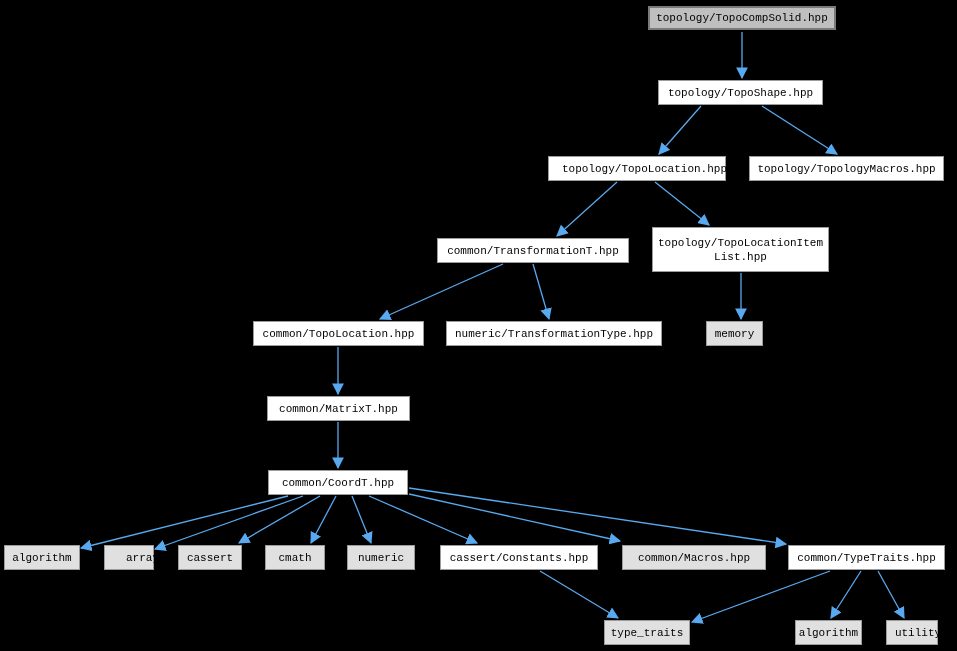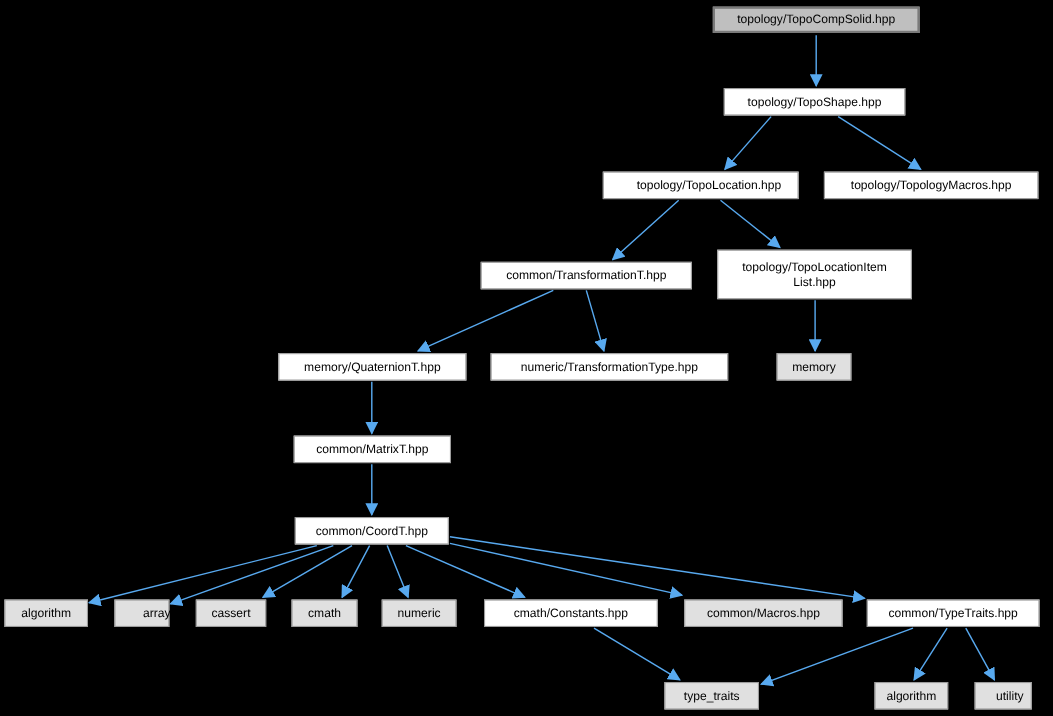--- a/index.html
+++ b/index.html
@@ -2,21 +2,21 @@
 <html style="--bg: #000000; --edge: #58a9ef; --node-border: #9c9c9c; --root-fill: #bfbfbf; --root-border: #7a7a7a; --white-fill: #ffffff; --gray-fill: #e0e0e0; --text: #000000;"><head>
 <meta charset="utf-8">
 <style>
   :root{
     --bg:#000000; --edge:#58a9ef; --node-border:#9c9c9c;
     --root-fill:#bfbfbf; --root-border:#7a7a7a;
     --white-fill:#ffffff; --gray-fill:#e0e0e0; --text:#000000;
   }
   html,body{margin:0;padding:0;background:var(--bg);}
   .stage{position:relative;width:957px;height:651px;background:var(--bg);overflow:hidden;
-         font-family:Liberation Sans, sans-serif;border-radius:31px;}
+         font-family:Liberation Mono, monospace;border-radius:31px;}
   .edge-layer{position:absolute;left:0;top:0;width:957px;height:651px;}
   .edge-layer line{stroke:var(--edge);stroke-width:1.3px;}
   #arrowhead path{fill:var(--edge);}
   .node{position:absolute;box-sizing:border-box;display:flex;flex-direction:column;
         align-items:center;justify-content:center;text-align:center;
         font-size:11px;line-height:14px;color:var(--text);cursor:pointer;white-space:nowrap;}
   .node.white{background:var(--white-fill);border:1px solid var(--node-border);}
   .node.gray{background:var(--gray-fill);border:1px solid var(--node-border);}
   .node.root{background:var(--root-fill);border:2px solid var(--root-border);}
 </style>
@@ -69,26 +69,26 @@
         <span>topology/TopologyMacros.hpp</span>
       </div>
       <div class="node white" style="left: 437px; top: 238px; width: 192px; height: 25px;">
         <span>common/TransformationT.hpp</span>
       </div>
       <div class="node white" style="left: 652px; top: 227px; width: 177px; height: 45px;">
         <span>topology/TopoLocationItem</span>
         <span>List.hpp</span>
       </div>
       <div class="node white" style="left: 253px; top: 321px; width: 171px; height: 25px;">
-        <span>memory/QuaternionT.hpp</span>
+        <span>common/TopoLocation.hpp</span>
       </div>
       <div class="node white" style="left: 446px; top: 321px; width: 216px; height: 25px;">
         <span>numeric/TransformationType.hpp</span>
       </div>
-      <div class="node gray" style="left: 706px; top: 321px; width: 68px; height: 25px; justify-content: center;">
+      <div class="node gray" style="left: 706px; top: 321px; width: 57px; height: 25px; justify-content: center;">
         <span>memory</span>
       </div>
       <div class="node white" style="left: 267px; top: 396px; width: 143px; height: 25px;">
         <span>common/MatrixT.hpp</span>
       </div>
       <div class="node white" style="left: 268px; top: 470px; width: 140px; height: 25px;">
         <span>common/CoordT.hpp</span>
       </div>
       <div class="node gray" style="left: 4px; top: 545px; width: 76px; height: 25px;">
         <span>algorithm</span>
@@ -99,21 +99,21 @@
       <div class="node gray" style="left: 178px; top: 545px; width: 64px; height: 25px;">
         <span>cassert</span>
       </div>
       <div class="node gray" style="left: 265px; top: 545px; width: 60px; height: 25px;">
         <span>cmath</span>
       </div>
       <div class="node gray" style="left: 347px; top: 545px; width: 68px; height: 25px;">
         <span>numeric</span>
       </div>
       <div class="node white" style="left: 440px; top: 545px; width: 158px; height: 25px;">
-        <span>cmath/Constants.hpp</span>
+        <span>cassert/Constants.hpp</span>
       </div>
       <div class="node gray" style="left: 622px; top: 545px; width: 144px; height: 25px; text-align: center;">
         <span>common/Macros.hpp</span>
       </div>
       <div class="node white" style="left: 788px; top: 545px; width: 157px; height: 25px;">
         <span>common/TypeTraits.hpp</span>
       </div>
       <div class="node gray" style="left: 604px; top: 620px; width: 86px; height: 25px;">
         <span>type_traits</span>
       </div>

